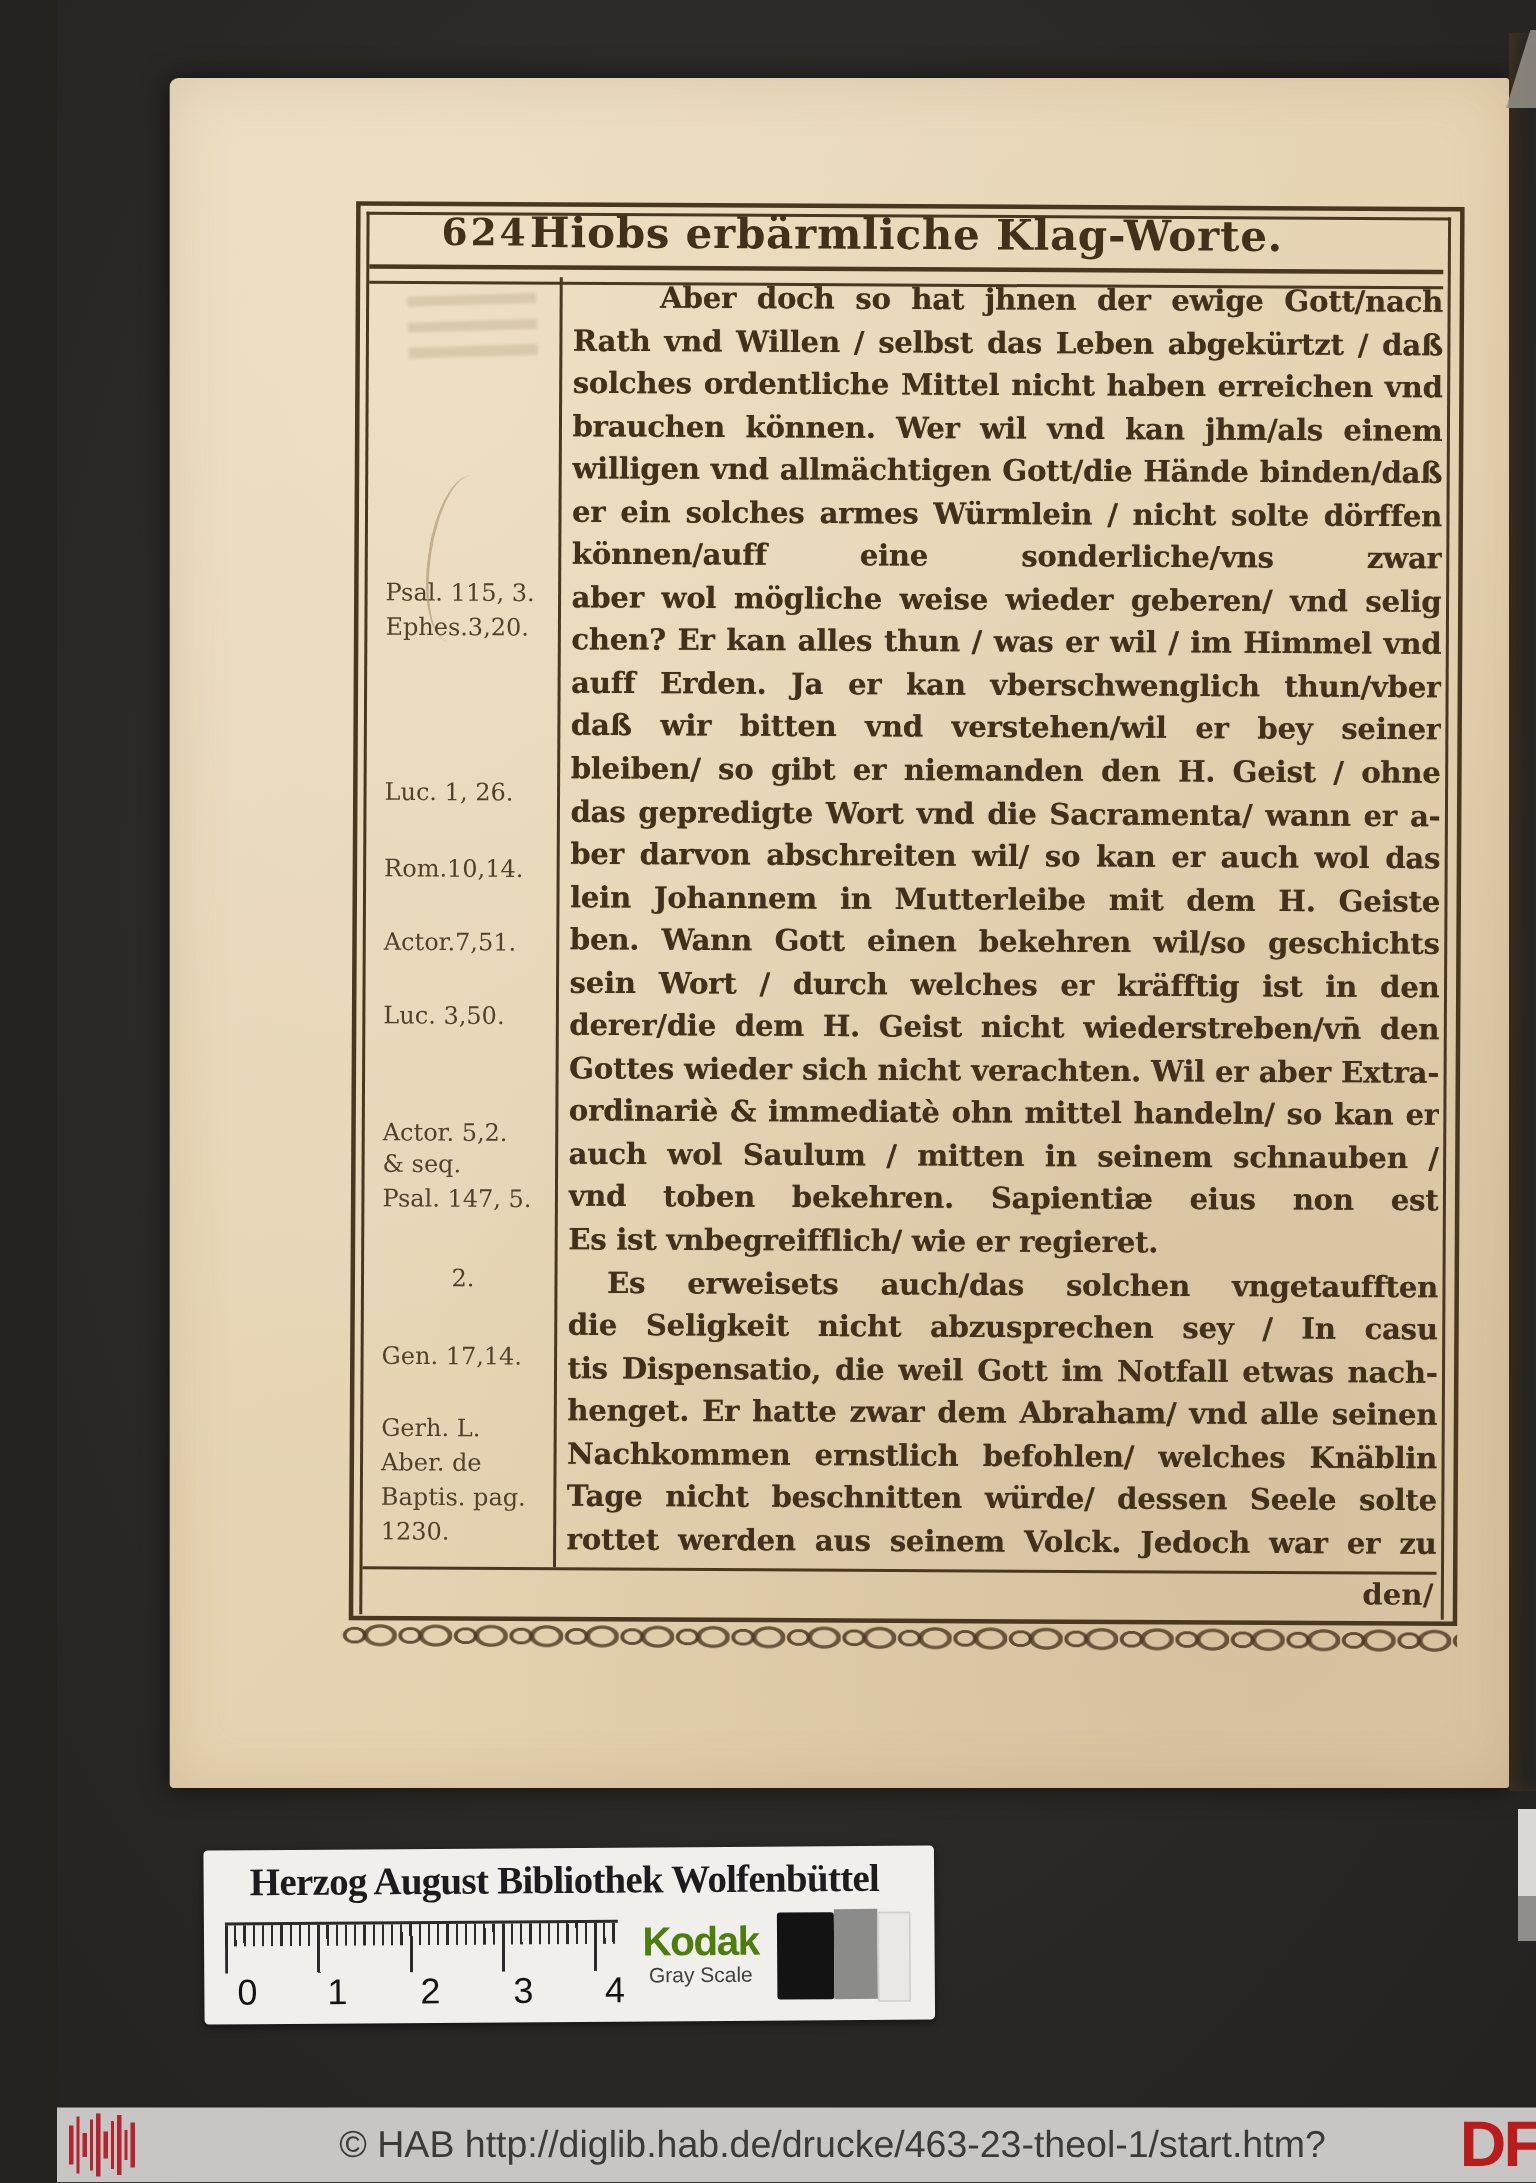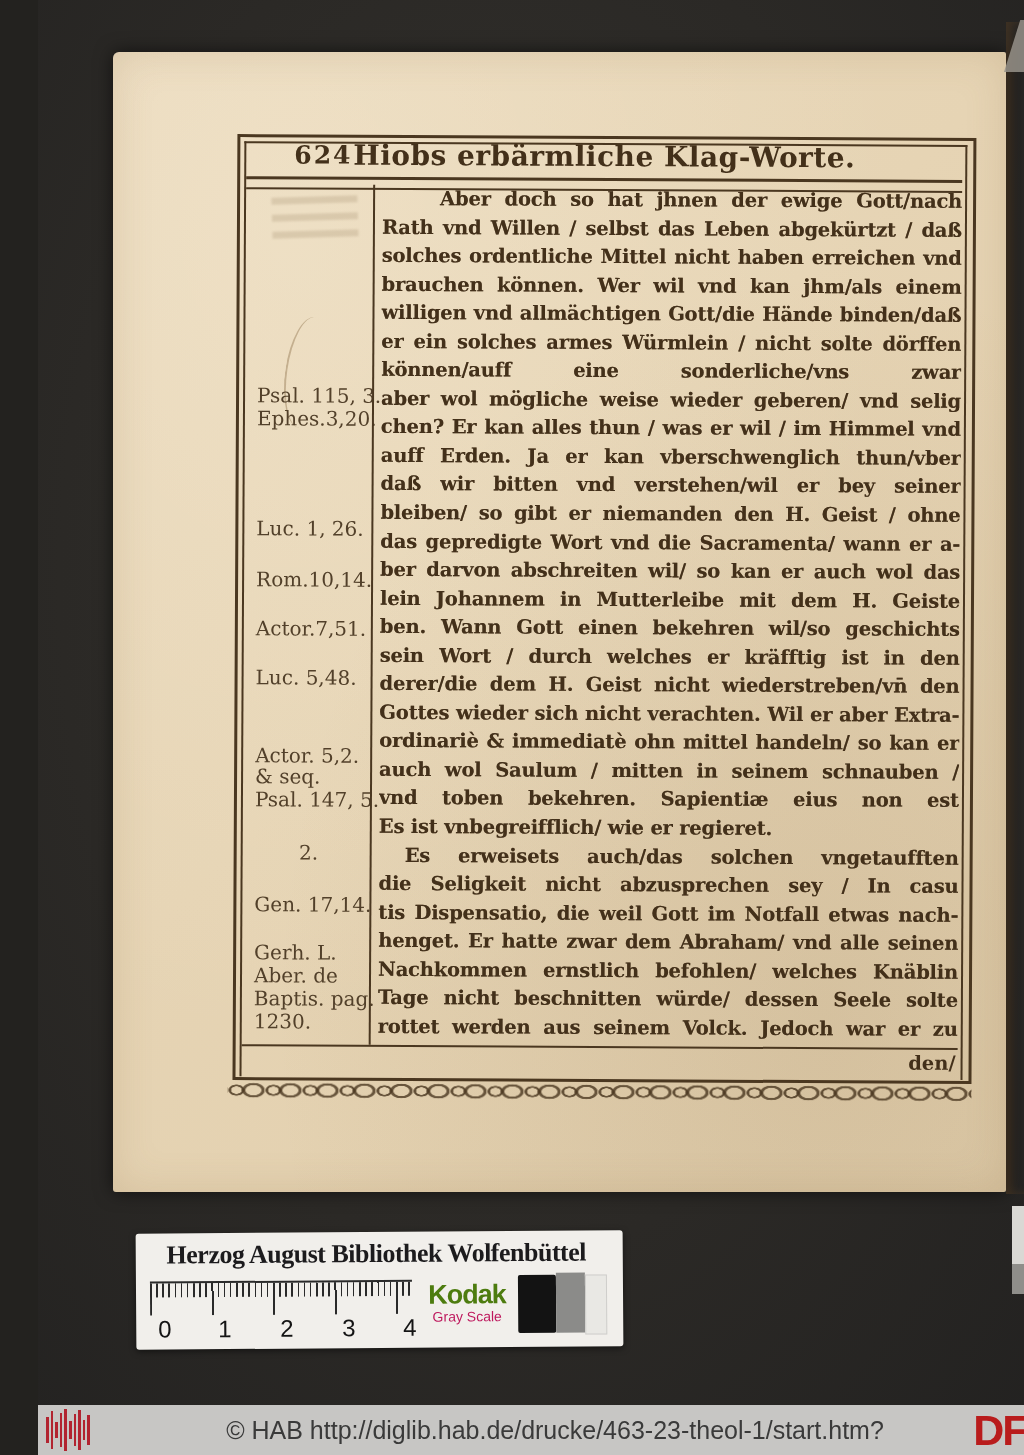--- a/index.html
+++ b/index.html
@@ -32,21 +32,21 @@
         border-left:2px solid #4a3720;border-right:2px solid #4a3720;border-top:2px solid #4a3720;}
   #header-band{position:absolute;left:208px;top:140px;width:712px;height:36px;}
   #page-number{position:absolute;left:46px;top:2px;font-size:25px;font-weight:700;letter-spacing:2px;}
   #header-title{position:absolute;left:0;right:0;top:0;text-align:center;font-size:28px;font-weight:700;letter-spacing:.5px;}
   #header-rule{position:absolute;left:206px;top:178px;width:716px;height:8px;
         border-top:3px solid #4a3720;border-bottom:2px solid #4a3720;}
   #col-divider{position:absolute;left:333px;top:186px;width:2px;height:860px;background:#4a3720;}
   #bottom-rule{position:absolute;left:206px;top:1046px;width:716px;height:2px;background:#4a3720;}
   
   #margin-notes{position:absolute;left:218px;top:0;width:108px;height:1076px;}
-  .mnote{position:absolute;left:0;width:108px;font-size:20px;line-height:18px;color:#52402a;white-space:nowrap;}
+  .mnote{position:absolute;left:0;width:108px;font-size:16px;line-height:18px;color:#52402a;white-space:nowrap;}
   .mnote.center{text-align:center;}
   
   #text-block{position:absolute;left:342px;top:186px;width:580px;}
   .tline{height:28.55px;line-height:28.55px;font-size:19.5px;font-weight:700;color:#43301a;
          text-align:justify;text-align-last:justify;overflow:hidden;letter-spacing:-.2px;
          text-shadow:0 0 .5px rgba(67,48,26,.55);}
   .tline.nojust{text-align-last:left;}
   #catchword{position:absolute;left:342px;top:1050px;width:578px;text-align:right;
          font-size:19.5px;font-weight:700;color:#43301a;}
   #ornament{position:absolute;left:192px;top:1080px;width:744px;height:24px;
@@ -67,21 +67,21 @@
   #ruler{position:absolute;left:14px;top:50px;width:262px;height:32px;
         background:
           repeating-linear-gradient(90deg,#2a2a2a 0 2px, rgba(0,0,0,0) 2px 61.5px),
           repeating-linear-gradient(90deg,#2a2a2a 0 1.5px, rgba(0,0,0,0) 1.5px 6.15px);
         background-size:100% 100%,100% 14px;background-repeat:no-repeat,repeat-x;}
   #ruler-top-edge{position:absolute;left:14px;top:48px;width:262px;height:2px;background:#2a2a2a;}
   #ruler-numbers{position:absolute;left:14px;top:82px;width:280px;height:28px;}
   .rnum{position:absolute;top:0;font-family:"Liberation Sans",sans-serif;font-size:24px;font-weight:400;color:#141414;}
   #kodak-block{position:absolute;left:276px;top:48px;width:110px;text-align:center;}
   #kodak-word{font-family:"Liberation Sans",sans-serif;font-weight:700;font-size:27px;color:#4d7c0f;letter-spacing:-1px;}
-  #grayscale-word{font-family:"Liberation Sans",sans-serif;font-size:14px;color:#be185d;margin-top:-2px;}
+  #grayscale-word{font-family:"Liberation Sans",sans-serif;font-size:14px;color:#404040;margin-top:-2px;}
   #patch-black{position:absolute;left:382px;top:44px;width:38px;height:58px;background:#131313;border-radius:2px;}
   #patch-gray{position:absolute;left:420px;top:42px;width:29px;height:60px;background:#8b8b89;}
   #patch-white{position:absolute;left:449px;top:44px;width:20px;height:58px;background:#e9e8e4;border:1px solid #cfcecb;}
   
   #footer-bar{position:absolute;left:0;top:1405px;width:1024px;height:50px;background:#c7c6c4;}
   #hab-logo{position:absolute;left:8px;top:4px;width:44px;height:42px;display:flex;align-items:center;gap:2px;}
   .rbar{width:3px;background:#b22430;}
   #footer-text{position:absolute;left:120px;right:110px;top:0;height:50px;line-height:50px;text-align:center;
         font-family:"Liberation Sans",sans-serif;font-size:25px;color:#3a3a3a;}
   #dfg-logo{position:absolute;right:4px;top:1px;font-family:"Liberation Sans",sans-serif;font-weight:700;
@@ -113,21 +113,21 @@
 
     <div id="bleed-smudge"></div>
     <div id="pen-curve"></div>
 
     <div id="margin-notes">
         <div class="mnote" style="top: 388px;">Psal. 115, 3.</div>
         <div class="mnote" style="top: 411px;">Ephes.3,20.</div>
         <div class="mnote" style="top: 521px;">Luc. 1, 26.</div>
         <div class="mnote" style="top: 572px;">Rom.10,14.</div>
         <div class="mnote" style="top: 621px;">Actor.7,51.</div>
-        <div class="mnote" style="top: 670px;">Luc. 5,48.</div>
+        <div class="mnote" style="top: 670px;">Luc. 3,50.</div>
         <div class="mnote" style="top: 748px;">Actor. 5,2.</div>
         <div class="mnote" style="top: 769px;">&amp; seq.</div>
         <div class="mnote" style="top: 792px;">Psal. 147, 5.</div>
         <div class="mnote center" style="top: 845px;">2.</div>
         <div class="mnote" style="top: 897px;">Gen. 17,14.</div>
         <div class="mnote" style="top: 945px;">Gerh. L.</div>
         <div class="mnote" style="top: 968px;">Aber. de</div>
         <div class="mnote" style="top: 991px;">Baptis. pag.</div>
         <div class="mnote" style="top: 1014px;">1230.</div>
       </div>

